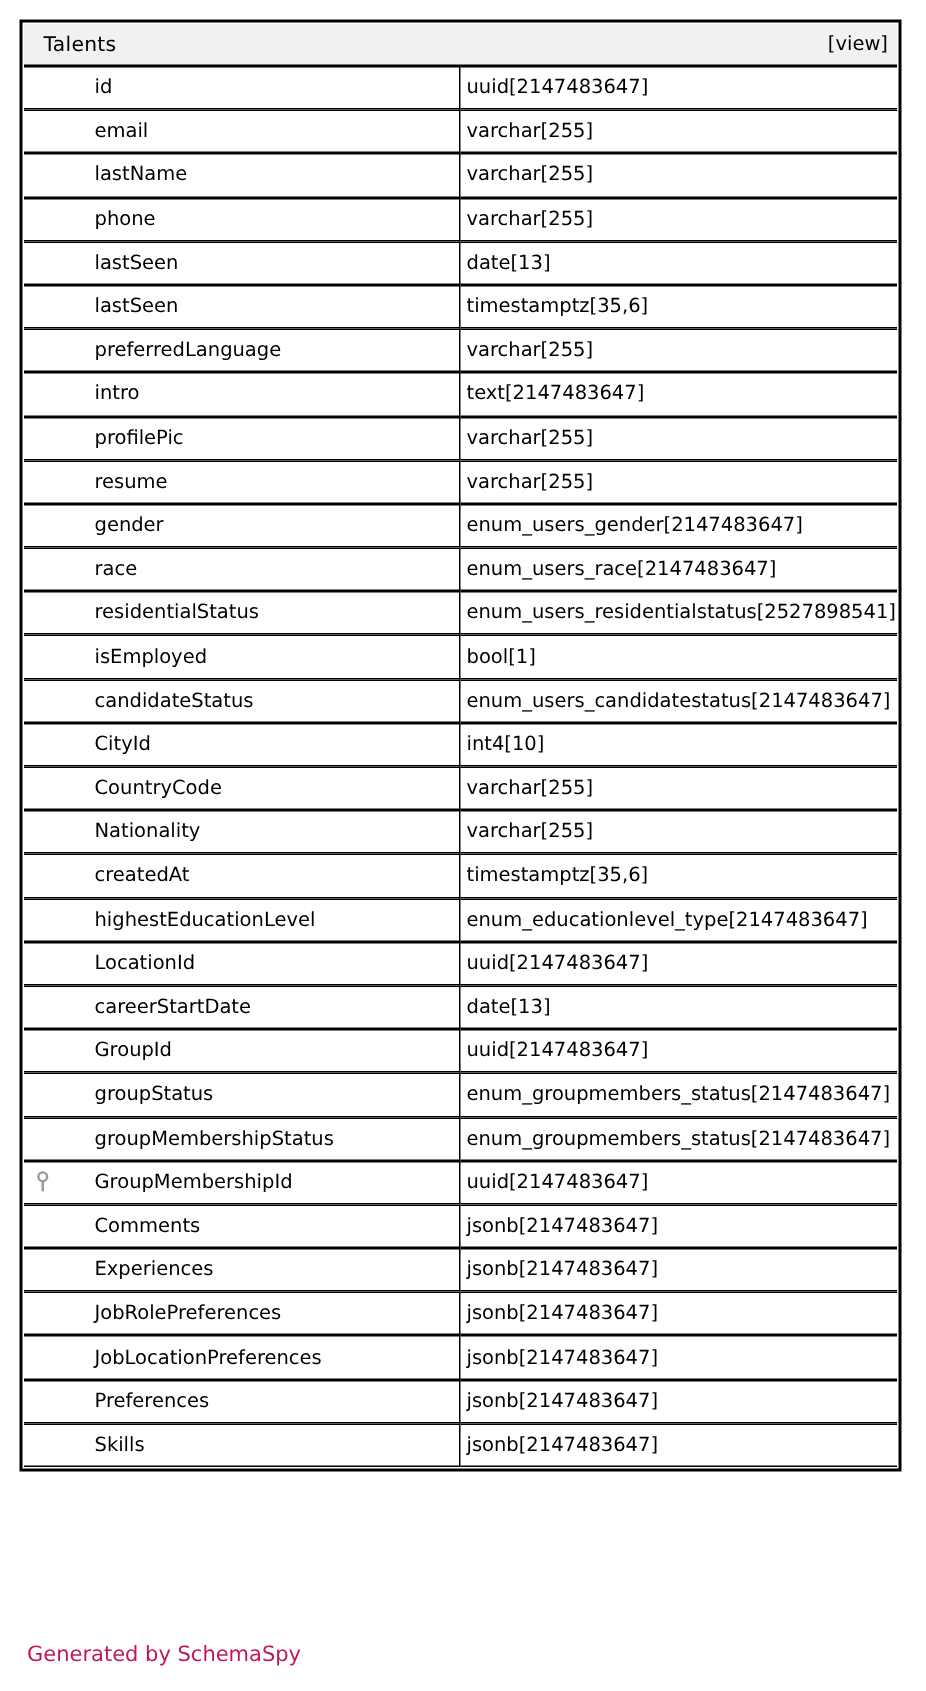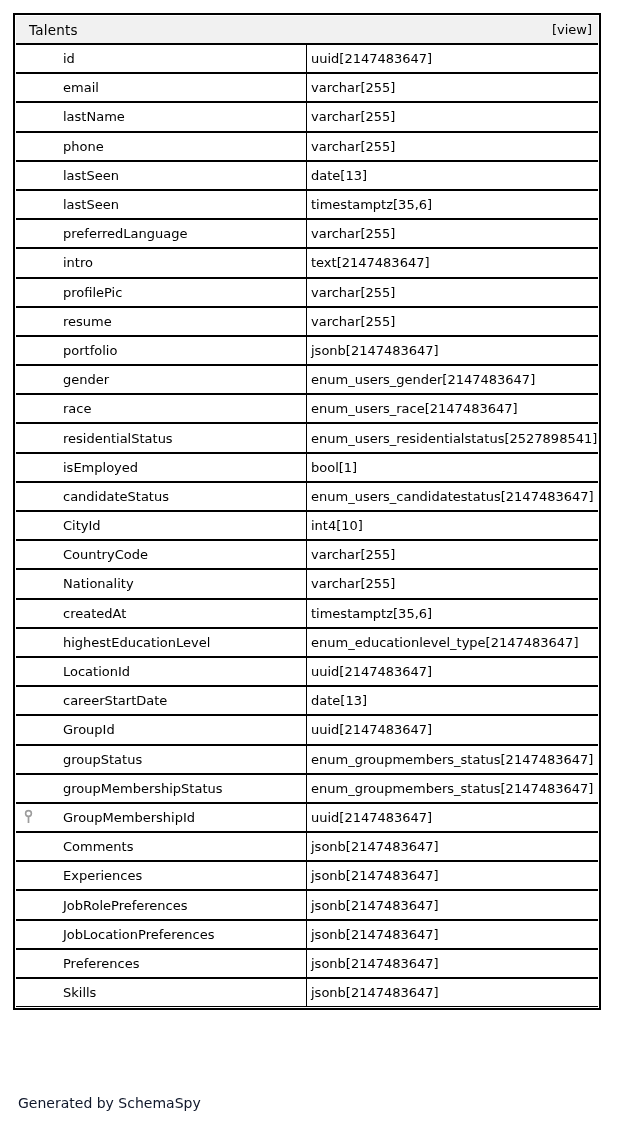--- a/index.html
+++ b/index.html
@@ -87,21 +87,21 @@
     height: 15px;
     display: none;
     line-height: 0;
   }
   tr.has-key .key { display: block; }
   .footer {
     position: absolute;
     left: 18px;
     top: 1095px;
     font-size: 14px;
-    color: #0f172a;
+    color: #be185d;
   }
 </style>
 </head>
 <body>
 
 <div class="canvas">
 
   <div class="table-node">
     <table class="schema-table">
       <thead>
@@ -189,27 +189,20 @@
   </tr>
 
   <tr class="column-row">
     <td class="cell name">
       
       <span class="name-text">resume</span>
     </td>
     <td class="cell type">varchar[255]</td>
   </tr>
 
-  <tr class="column-row">
-    <td class="cell name">
-      
-      <span class="name-text">portfolio</span>
-    </td>
-    <td class="cell type">jsonb[2147483647]</td>
-  </tr>
 
   <tr class="column-row">
     <td class="cell name">
       
       <span class="name-text">gender</span>
     </td>
     <td class="cell type">enum_users_gender[2147483647]</td>
   </tr>
 
   <tr class="column-row">

